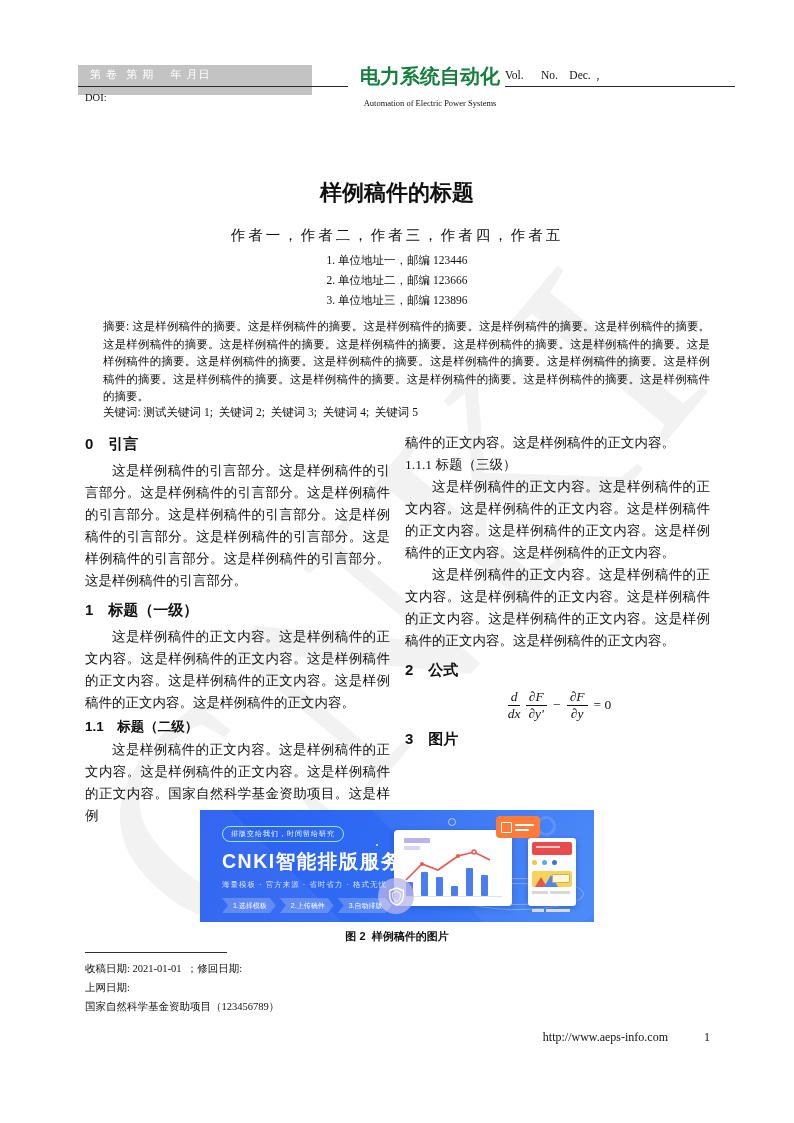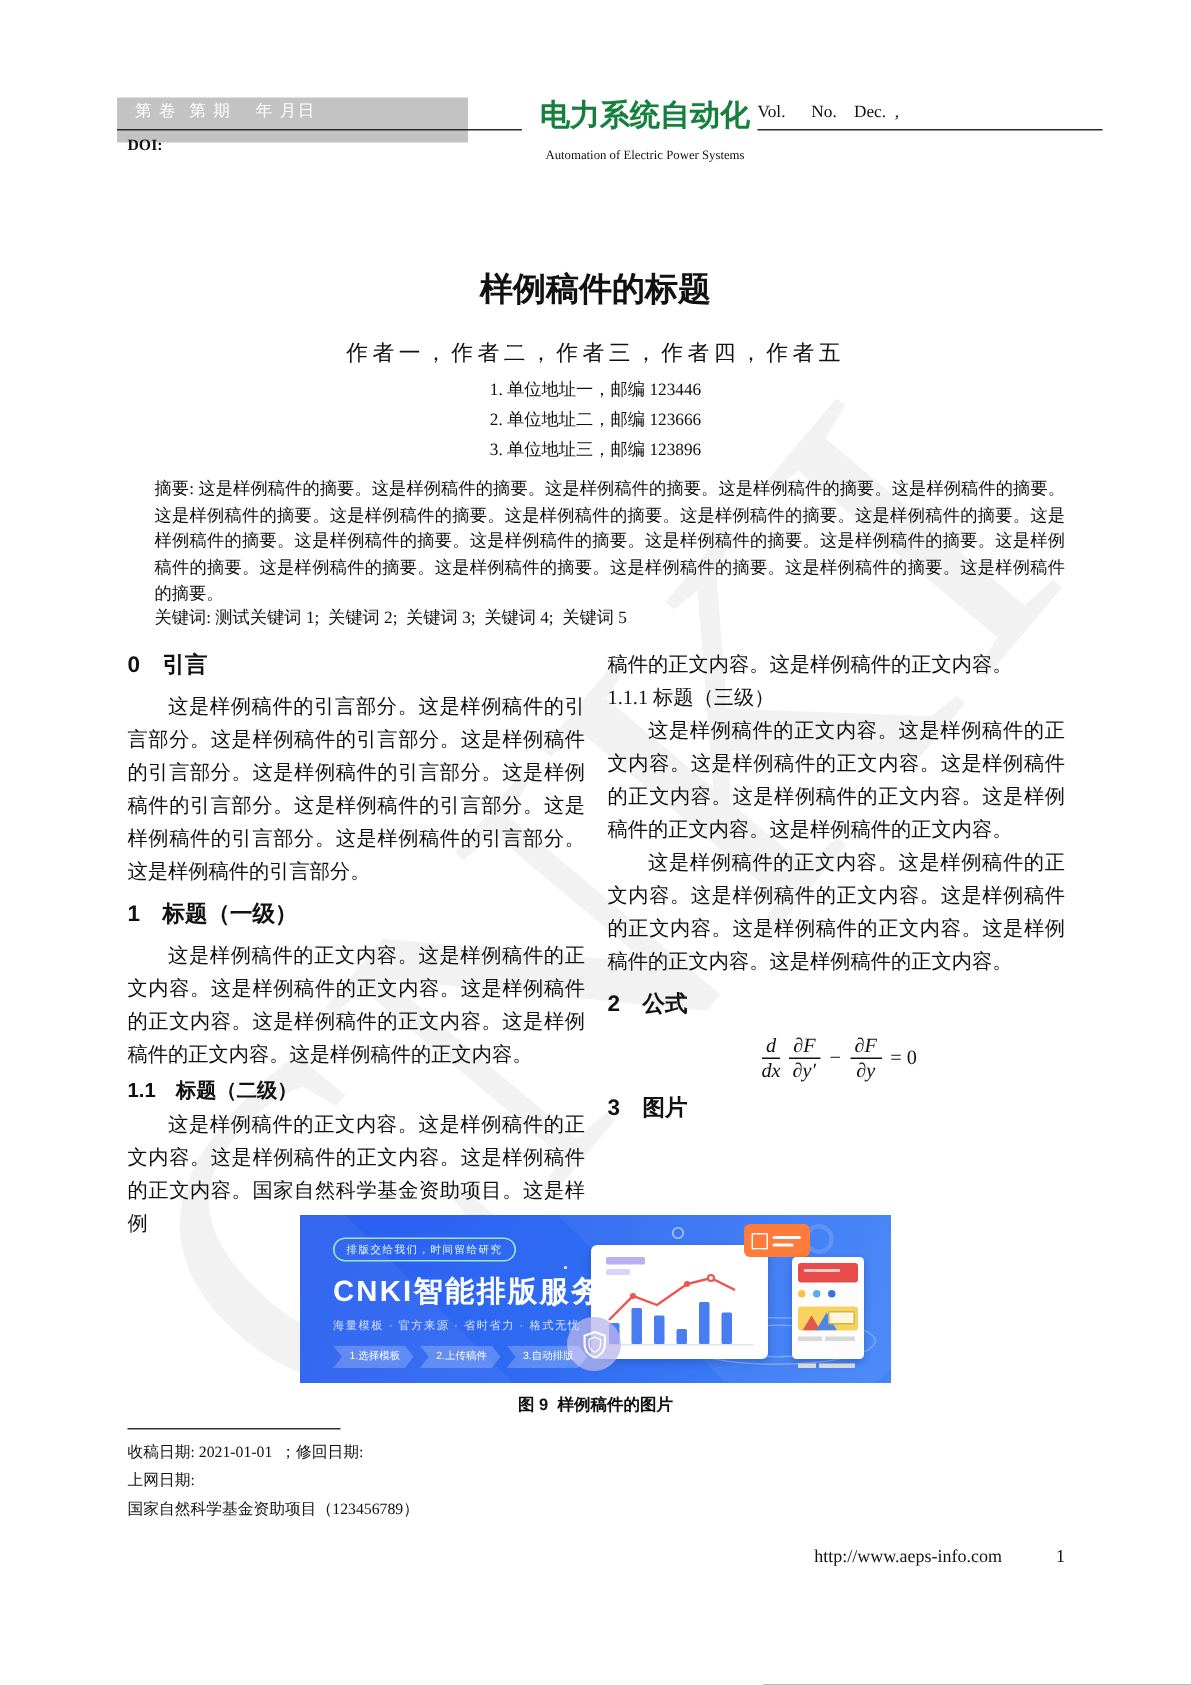--- a/index.html
+++ b/index.html
@@ -13,21 +13,21 @@
     transform:translate(-50%,-50%) rotate(-50deg);
     font-family:"Liberation Serif",serif;font-size:300px;letter-spacing:8px;
     color:rgba(0,0,0,0.05);pointer-events:none;}
 
   
   .issue-badge{position:absolute;left:78px;top:65px;width:234px;height:30px;line-height:19px;
     background:#c3c3c3;color:#fff;font-size:11px;letter-spacing:1px;padding-left:12px;
     box-sizing:border-box;font-family:"Liberation Sans",sans-serif;}
   .rule-left{position:absolute;left:78px;top:86px;width:270px;border-top:1.5px solid #2a2a2a;}
   .rule-right{position:absolute;left:505px;top:86px;width:230px;border-top:1.5px solid #2a2a2a;}
-  .doi{position:absolute;left:85px;top:92px;font-size:10.5px;font-weight:bold;}
+  .doi{position:absolute;left:85px;top:92px;font-size:10.5px;}
   .journal-cn{position:absolute;left:340px;top:63px;width:180px;text-align:center;
     font-family:"Liberation Sans",sans-serif;font-weight:bold;font-size:20px;color:#15803d;}
   .journal-en{position:absolute;left:320px;top:98px;width:220px;text-align:center;font-size:8.5px;}
   .vol-line{position:absolute;left:505px;top:69px;font-size:11.5px;}
 
   
   .art-title{position:absolute;left:0;top:178px;width:100%;text-align:center;
     font-family:"Liberation Sans",sans-serif;font-weight:bold;font-size:22px;}
   .authors{position:absolute;left:0;top:226px;width:100%;text-align:center;
     font-size:14.5px;letter-spacing:3px;}
@@ -253,21 +253,21 @@
           </div>
         </div>
         <div class="shield-badge">
           <svg width="17" height="19" viewBox="0 0 20 22">
             <path d="M10 1 L18 4 V10 C18 15.5 14.5 19.5 10 21 C5.5 19.5 2 15.5 2 10 V4 Z" fill="none" stroke="#fff" stroke-width="1.6"></path>
             <path d="M10 5 L14.5 6.8 V10.5 C14.5 13.6 12.6 15.9 10 16.9 C7.4 15.9 5.5 13.6 5.5 10.5 V6.8 Z" fill="none" stroke="#fff" stroke-width="1"></path>
           </svg>
         </div>
       </div>
     </div>
-    <div class="fig-caption pre">图 9  样例稿件的图片</div>
+    <div class="fig-caption pre">图 2  样例稿件的图片</div>
 
     <div class="foot-rule"></div>
     <div class="footnotes">
       <div class="pre">收稿日期: 2021-01-01  ；修回日期:</div>
       <div>上网日期:</div>
       <div>国家自然科学基金资助项目（123456789）</div>
     </div>
 
     <div class="page-footer">
       <a href="#">http://www.aeps-info.com</a>

